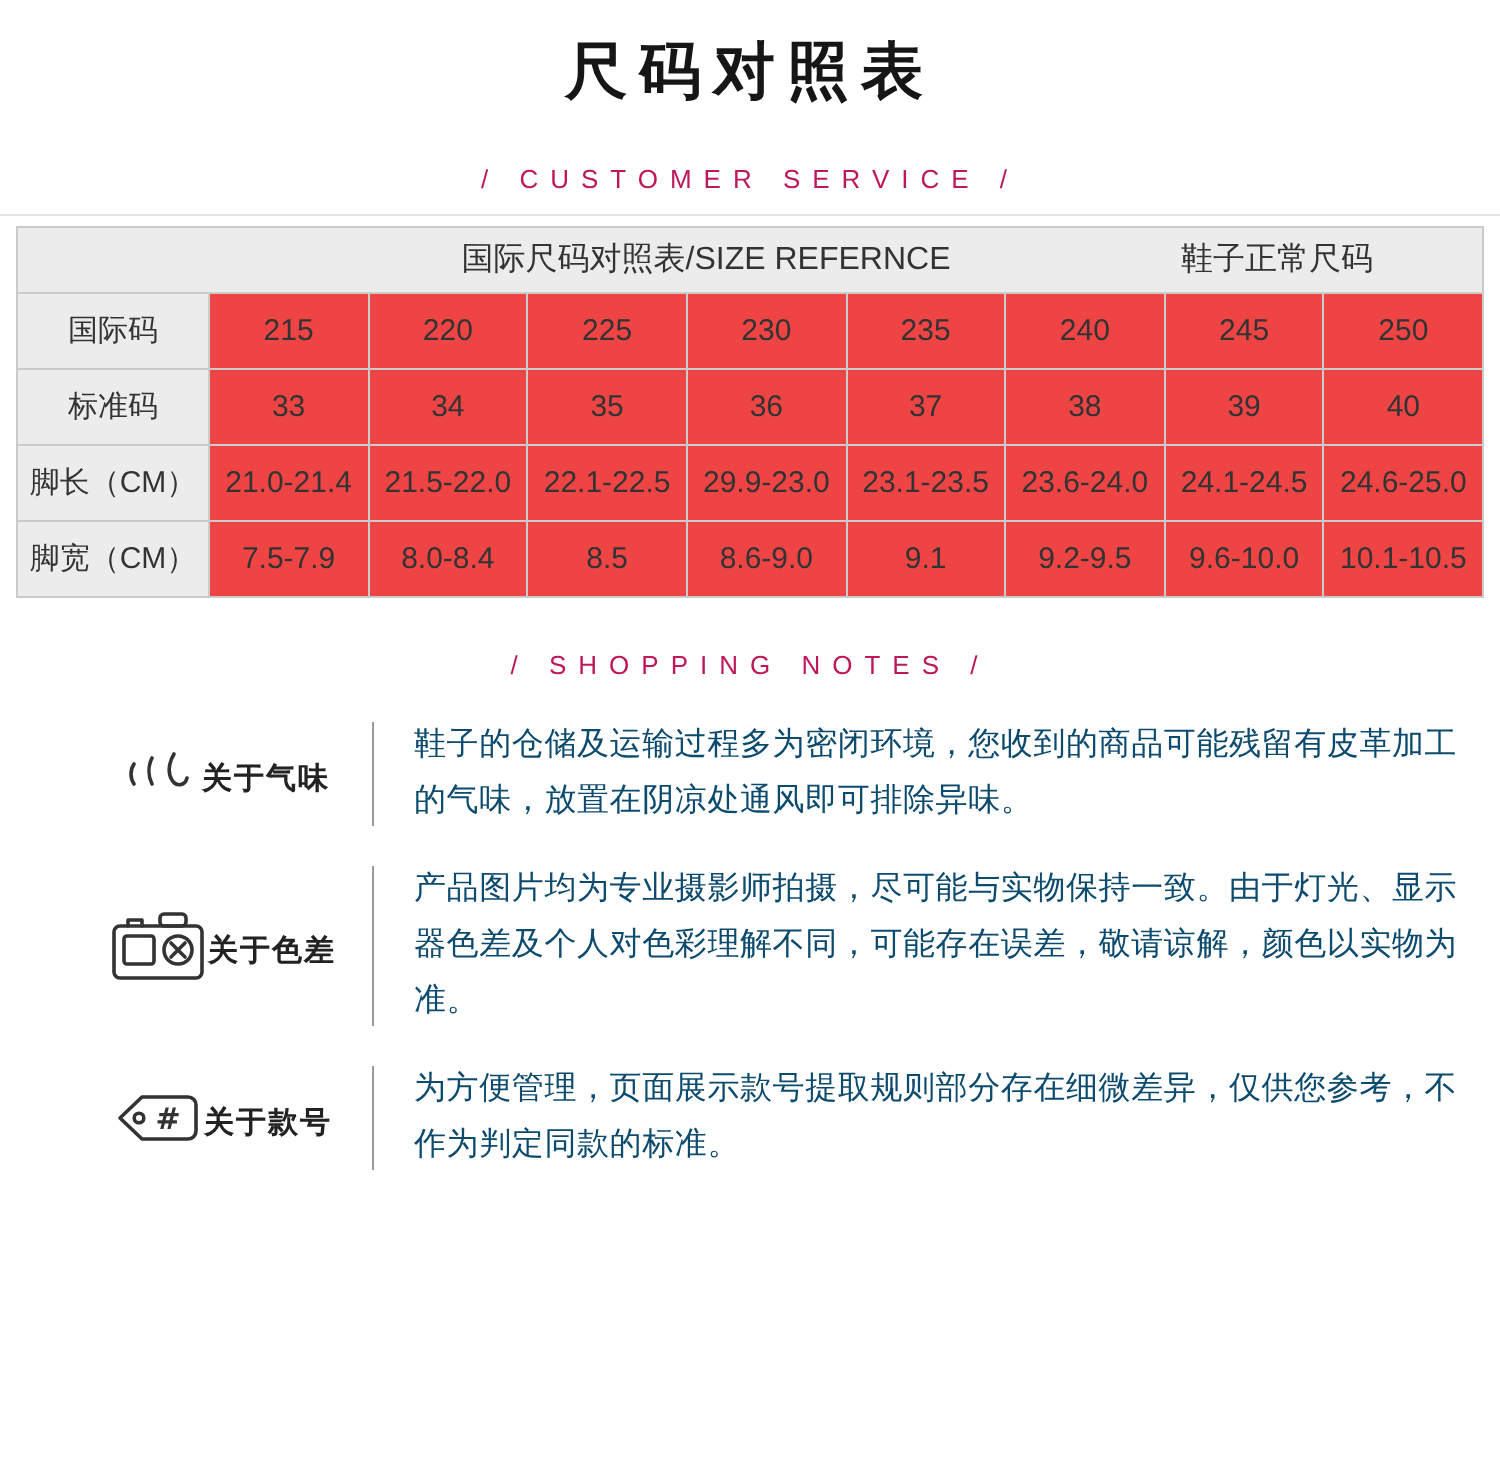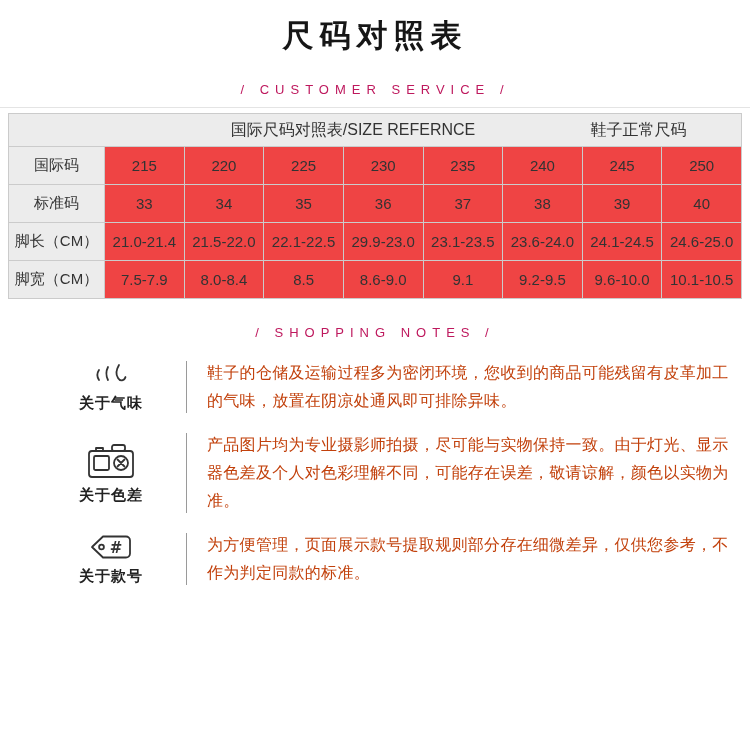--- a/index.html
+++ b/index.html
@@ -38,29 +38,29 @@
   th.table-head .th-left { left:47%; }
   th.table-head .th-right { left:86%; }
   td.data-cell { height:38px; background:#ef4444; }
   th.row-label { background:#ececec; height:38px; font-size:15px; }
 
   
   .notes-title { margin-top:60px; }
   .notes-list { margin-top:18px; }
   .note-row { display:flex; align-items:center; margin-bottom:16px; }
   .note-left {
-    flex:0 0 150px; margin-left:36px; display:flex; flex-direction:column;
+    flex:0 0 150px; margin-left:36px; display:flex; flex-direction:row;
     align-items:center; justify-content:center;
   }
   .note-icon { display:block; }
   .note-label { font-size:15px; font-weight:bold; color:#222; margin-top:5px; letter-spacing:1px; }
   .note-divider { width:1px; background:#9a9a9a; align-self:stretch; margin:2px 0; }
   .note-text {
     flex:0 0 530px; margin-left:20px; font-size:16px; line-height:28px;
-    color:#c2410c; letter-spacing:0.3px;
+    color:#0c4a6e; letter-spacing:0.3px;
   }
   svg .st { fill:none; stroke:#333; stroke-width:1.8; stroke-linecap:round; stroke-linejoin:round; }
 </style>
 </head>
 <body>
 
 <div>
   <h1 class="section-title size-title">尺码对照表</h1>
   <div class="section-sub">/ CUSTOMER SERVICE /</div>
   <div class="hairline"></div>

